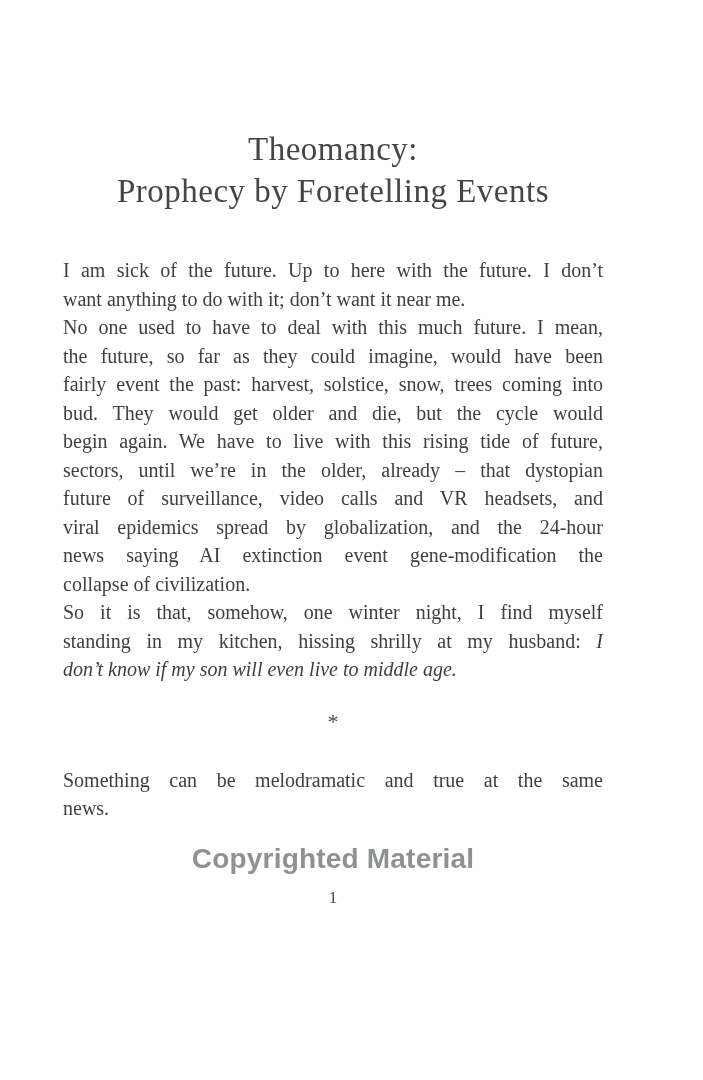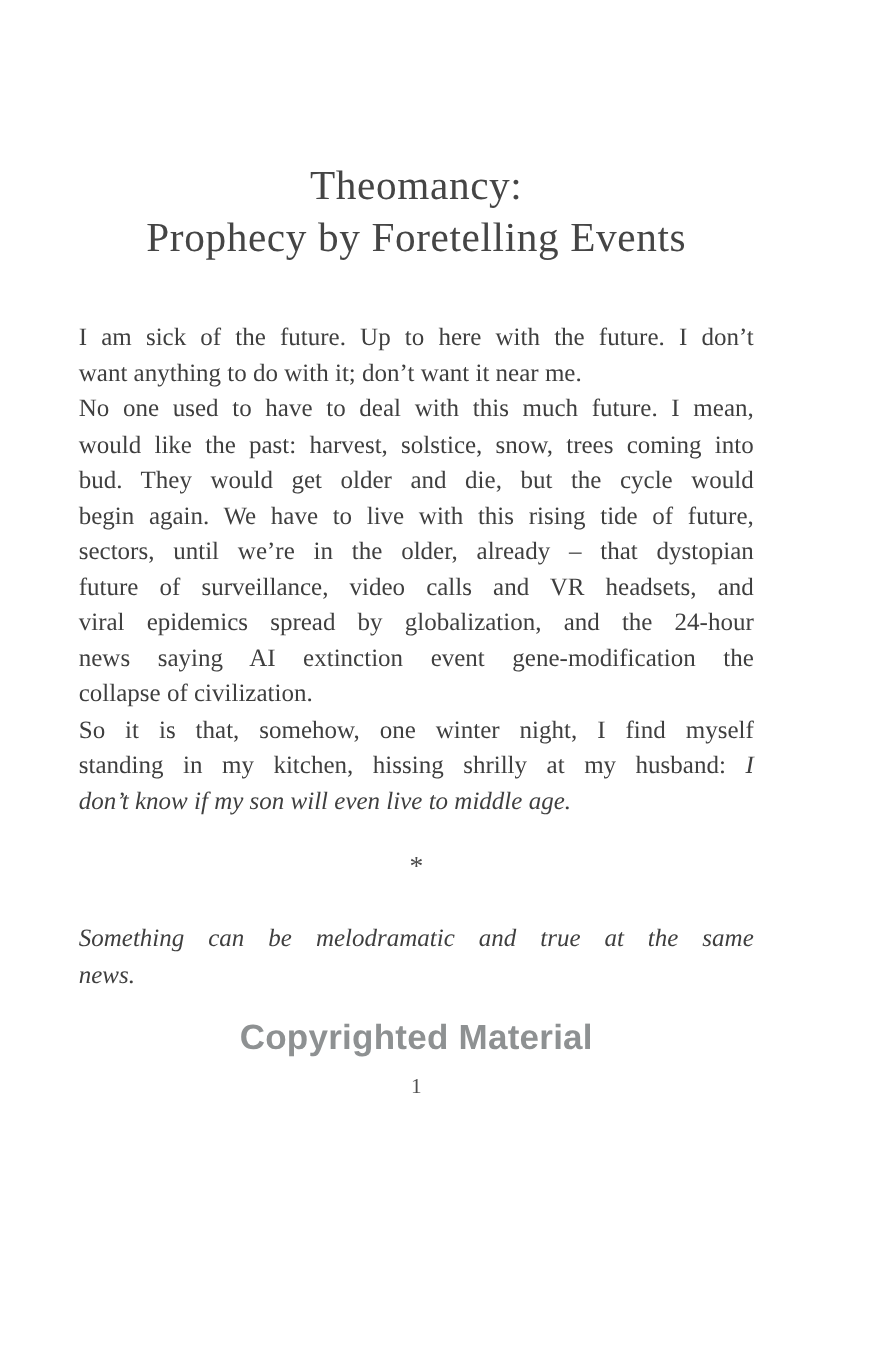--- a/index.html
+++ b/index.html
@@ -50,21 +50,21 @@
   }
   .it { font-style: italic; }
   .separator {
     margin-top: 24px;
     margin-bottom: 30px;
     text-align: center;
     font-size: 22px;
     line-height: 28px;
     color: #4a4a4a;
   }
-  .after-break { margin-top: 10px; font-style: italic; }
+  .after-break { margin-top: 10px; }
   .copyright {
     margin-top: 21px;
     text-align: center;
     font-family: "Liberation Sans", sans-serif;
     font-weight: bold;
     font-size: 28px;
     line-height: 30px;
     color: #8e9192;
     letter-spacing: 0.2px;
   }
@@ -90,21 +90,22 @@
     </h1>
 
     <div class="body-text">
       <div>
           <div class="paragraph">
             <div class="line"><span>I am sick of the future. Up to here with the future. I don’t</span></div>
             <div class="line last"><span>want anything to do with it; don’t want it near me.</span></div>
           </div>
           <div class="paragraph">
             <div class="line"><span>No one used to have to deal with this much future. I mean,</span></div>
-            <div class="line"><span>would like the past: harvest, solstice, snow, trees coming into</span></div>
+            <div class="line"><span>the future, so far as they could imagine, would have been</span></div>
+            <div class="line"><span>fairly event the past: harvest, solstice, snow, trees coming into</span></div>
             <div class="line"><span>bud. They would get older and die, but the cycle would</span></div>
             <div class="line"><span>begin again. We have to live with this rising tide of future,</span></div>
             <div class="line"><span>sectors, until we’re in the older, already – that dystopian</span></div>
             <div class="line"><span>future of surveillance, video calls and VR headsets, and</span></div>
             <div class="line"><span>viral epidemics spread by globalization, and the 24-hour</span></div>
             <div class="line"><span>news saying AI extinction event gene-modification the</span></div>
             <div class="line last"><span>collapse of civilization.</span></div>
           </div>
           <div class="paragraph">
             <div class="line"><span>So it is that, somehow, one winter night, I find myself</span></div>

